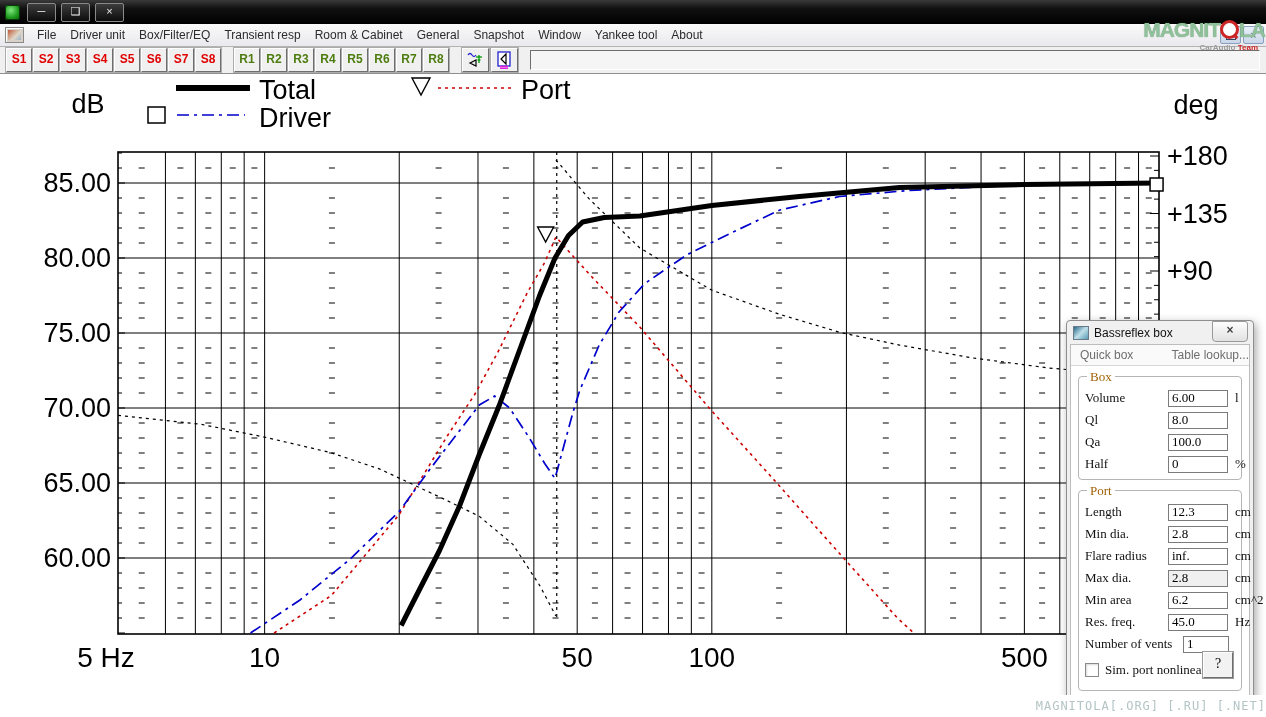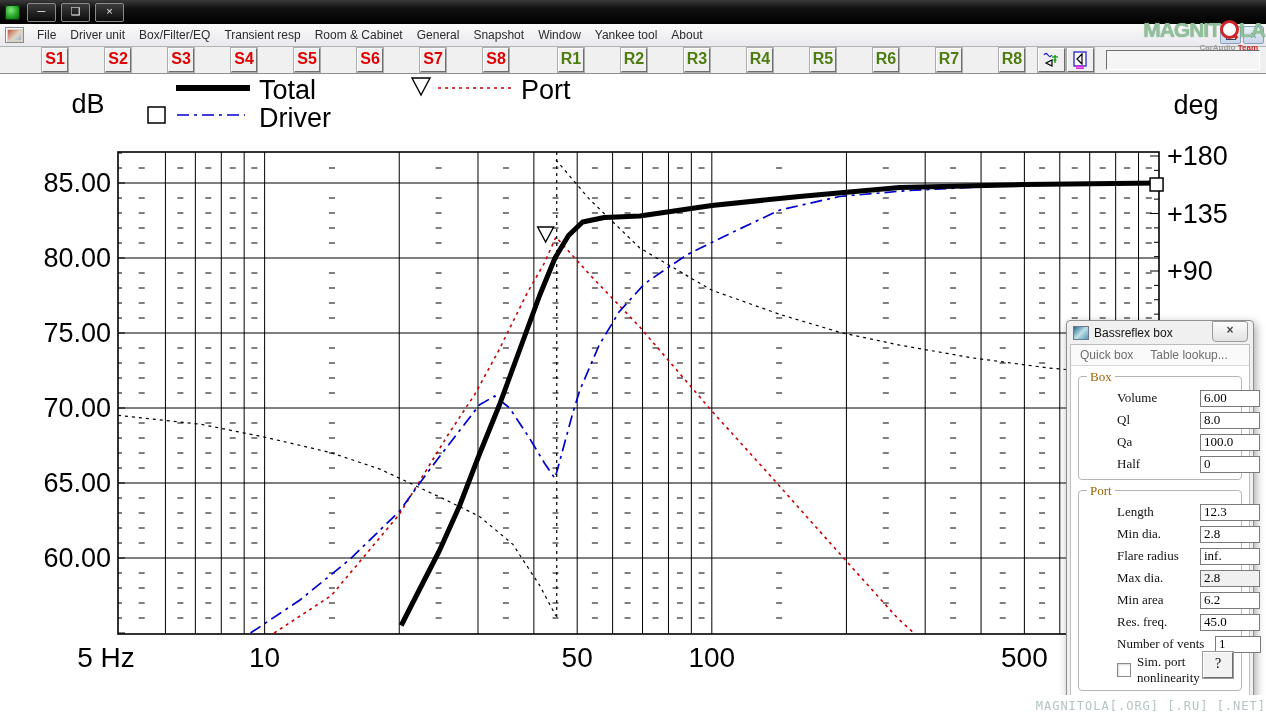--- a/index.html
+++ b/index.html
@@ -27,21 +27,21 @@
   .menubar-right{margin-left:auto;display:flex;gap:2px;margin-right:2px;}
   .mdibtn{width:19px;height:16px;border:1px solid #87a0bd;border-radius:2px;
     background:linear-gradient(180deg,#e9f0fa,#c9d6e8);display:flex;align-items:center;justify-content:center;
     font-size:10px;color:#33455e;}
   .restore-glyph{width:8px;height:6px;border:1px solid #33455e;box-shadow:2px -2px 0 -1px #33455e;margin-top:2px;}
   
   .toolbar{position:relative;z-index:25;height:26px;background:#f0f0f0;border-bottom:1px solid #8f8f8f;
     display:flex;align-items:center;padding-left:6px;}
   .tbtn{width:24px;height:22px;margin-right:1px;background:#f0f0f0;
     border:1px solid;border-color:#fff #6e6e6e #6e6e6e #fff;box-shadow:0 0 0 1px #adadad;
-    font-size:16px;font-weight:bold;text-align:center;line-height:20px;margin-left:36px;}
+    font-size:12px;font-weight:bold;text-align:center;line-height:20px;}
   .tbtn.s{color:#e00000;}
   .tbtn.r{color:#4d7c0f;}
   .gap12{width:12px;}
   .iconbtn{width:25px;height:22px;margin-right:2px;background:#f0f0f0;border:1px solid;
     border-color:#fff #6e6e6e #6e6e6e #fff;box-shadow:0 0 0 1px #adadad;
     display:flex;align-items:center;justify-content:center;}
   .tb-field{flex:1;height:18px;margin:0 6px 0 10px;background:#f5f5f5;
     border:1px solid;border-color:#6e6e6e #fff #fff #6e6e6e;}
   
   svg.chart{position:absolute;left:0;top:0;z-index:1;}
@@ -70,25 +70,25 @@
   .dlg-icon{width:14px;height:12px;margin:0 5px 0 6px;border:1px solid #6a7a8a;
     background:linear-gradient(135deg,#2a6a8a 0%,#bfe0ea 50%,#5a9ab5 100%);}
   .dlg-close{position:absolute;top:0px;right:5px;width:34px;height:19px;border:1px solid #9a9a9a;
     border-radius:0 3px 4px 4px;background:linear-gradient(180deg,#fdfdfd,#e2e2e2);
     color:#444;font-family:"Liberation Sans",sans-serif;font-size:12px;font-weight:bold;
     text-align:center;line-height:17px;}
   .dlg-client{position:absolute;left:3px;right:3px;top:23px;bottom:3px;background:#fff;
     border:1px solid #bdbdbd;}
   .dlg-menu{height:20px;background:#fafafa;border-bottom:1px solid #d8d8d8;
     display:flex;align-items:center;gap:17px;padding-left:9px;
-    font-family:"Liberation Sans",sans-serif;font-size:12px;color:#6e6e6e;}
+    font-family:"Liberation Sans",sans-serif;font-size:12px;color:#6e6e6e;justify-content:space-between;}
   .group{position:relative;margin:10px 7px 0 7px;border:1px solid #b5b5b5;border-radius:4px;
     padding:10px 6px 4px 6px;}
   .group-label{position:absolute;top:-8px;left:8px;background:#fff;padding:0 3px;font-size:13px;color:#a16207;}
-  .dlg-row{display:flex;align-items:center;height:22px;font-size:13px;color:#111;margin-left:32px;}
+  .dlg-row{display:flex;align-items:center;height:22px;font-size:13px;color:#111;}
   .dlg-row .lbl{width:83px;flex:none;}
   .dlg-row input{width:52px;height:13px;border:1px solid #7b7b7b;background:#fff;
     font-family:"Liberation Serif",serif;font-size:13px;padding:1px 3px;flex:none;}
   .dlg-row input.disabled{background:#f0f0f0;}
   .dlg-row .unit{margin-left:7px;}
   .row-vents .lbl{width:98px;}
   .row-vents input{width:38px;}
   .cbrow{margin-top:3px;height:24px;}
   .cb{width:12px;height:12px;border:1px solid #8a8a8a;background:#fff;flex:none;margin-right:6px;
     box-shadow:1px 1px 2px rgba(0,0,0,.15) inset;}

